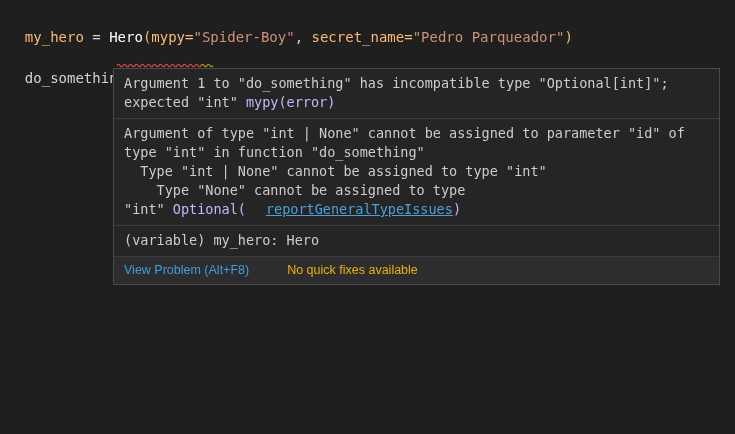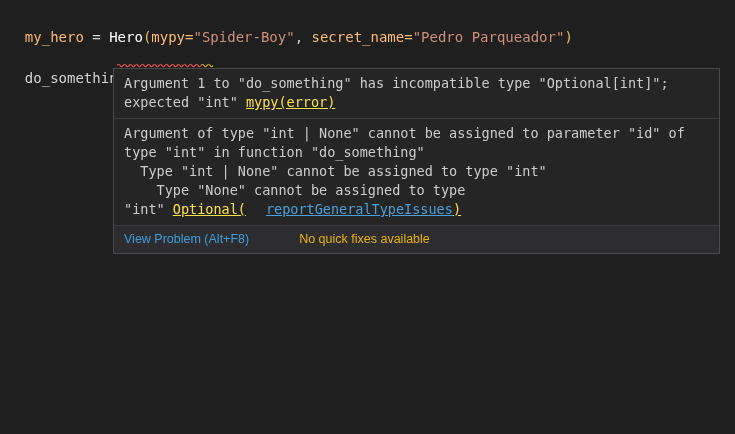--- a/index.html
+++ b/index.html
@@ -51,35 +51,35 @@
     color:#cccccc;
     font-size:13.5px;
   }
   .hover-section {
     padding:5px 10px 6px 10px;
     line-height:19px;
   }
   .hover-section .h-line { white-space:pre; }
   .hover-section + .hover-section { border-top:1px solid #3c3c3c; }
 
-  .dim { color:#fde047;text-decoration:underline; }
+  .dim { color:#c4b5fd; }
   .rule-link {
     color:#4aa0d8;
     text-decoration:underline;
     cursor:pointer;
     margin-left:20px;
   }
 
   .hover-status {
     border-top:1px solid #3c3c3c;
     background:#2d2d30;
     padding:5px 10px 6px 10px;
     display:flex;
     align-items:center;
-    gap:50px;
+    gap:38px;
     font-family:"Liberation Sans", sans-serif;
     font-size:12.5px;
     line-height:16px;
   }
   .view-problem { color:#3e9edd; cursor:pointer; white-space:nowrap; }
   .quick-fix    { color:#eab308; white-space:nowrap; }
 </style>
 </head>
 <body>
 
@@ -104,19 +104,22 @@
   </div>
 
   <div class="hover-section">
     <div class="h-line">Argument of type "int | None" cannot be assigned to parameter "id" of</div>
     <div class="h-line">type "int" in function "do_something"</div>
     <div class="h-line">  Type "int | None" cannot be assigned to type "int"</div>
     <div class="h-line">    Type "None" cannot be assigned to type</div>
     <div class="h-line"><span>"int" </span><span class="dim">Optional(</span><span class="rule-link">reportGeneralTypeIssues</span><span class="dim">)</span></div>
   </div>
 
+  <div class="hover-section">
+    <div class="h-line">(variable) my_hero: Hero</div>
+  </div>
 
   <div class="hover-status">
     <span class="view-problem">View Problem (Alt+F8)</span>
     <span class="quick-fix">No quick fixes available</span>
   </div>
 
 </div>
 
 </body></html>

